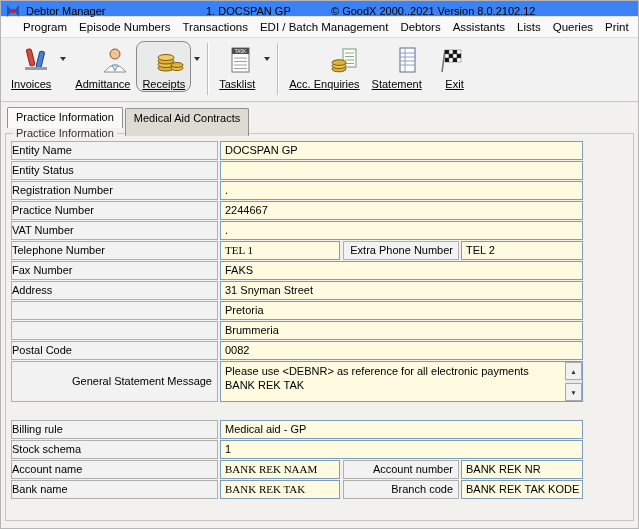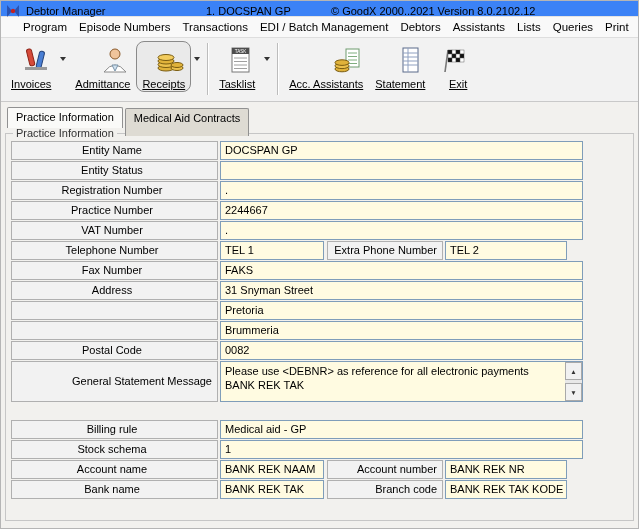--- a/index.html
+++ b/index.html
@@ -32,25 +32,25 @@
   .tabs { display:flex; padding:6px 4px 0 6px; height:26px; position:relative; z-index:2; margin-bottom:-1px; }
   .tab { font-size:11px; padding:3px 8px 2px 8px; border:1px solid #919191; border-bottom:none; background:#dedbd3; margin-right:2px; border-radius:2px 2px 0 0; height:28px; cursor:default; }
   .tab.active { background:#fafaf8; height:21px; margin-top:-1px; }
 
   
   .groupbox { margin:0 4px; border:1px solid #c6c6c6; height:394px; padding:2px 0 0 5px; background:#f2f1ee; }
   .groupbox legend { font-size:11px; color:#333; padding:0 3px; margin-left:2px; }
 
   
   .row { display:flex; margin-bottom:1px; }
-  .lab { width:207px; height:19px; line-height:17px; background:#f2f2f2; border:1px solid #b0b0b0; font-size:11px; text-align:center; padding-right:5px; }
+  .lab { width:207px; height:19px; line-height:17px; background:#f2f2f2; border:1px solid #b0b0b0; font-size:11px; text-align:left; padding-right:5px; }
   .lab.tall { height:41px; display:flex; align-items:center; justify-content:flex-end; line-height:13px; }
   .val { height:19px; line-height:17px; background:#fffbe1; border:1px solid #7f9db9; font-size:11px; padding:0 4px; margin-left:2px; white-space:nowrap; overflow:hidden; }
   .val.full { width:363px; }
-  .val.small { width:104px; }
+  .val.small { width:120px;font-family:Liberation Serif, serif; }
   .lab.mid { width:116px; margin-left:3px; text-align:right; padding-left:5px; }
   .val.small2 { width:122px; }
   .gap { height:17px; }
 
   
   .msgbox { width:363px; height:41px; background:#fffbe1; border:1px solid #7f9db9; margin-left:2px; position:relative; font-size:11px; padding:2px 22px 0 4px; }
   .msgline { line-height:14px; white-space:nowrap; overflow:hidden; }
   .vscroll { position:absolute; right:0; top:0; width:17px; height:100%; background:#e8e8e8; display:flex; flex-direction:column; justify-content:space-between; }
   .sbtn { height:18px; background:#f1f1f1; border:1px solid #a9a9a9; display:flex; align-items:center; justify-content:center; font-size:6.5px; color:#333; }
 </style>
@@ -154,21 +154,21 @@
           <rect x="13" y="4" width="13" height="18" fill="#ffffff" stroke="#6f9b6f"></rect>
           <line x1="15" y1="8" x2="24" y2="8" stroke="#7fae7f"></line>
           <line x1="15" y1="11.5" x2="24" y2="11.5" stroke="#7fae7f"></line>
           <line x1="15" y1="15" x2="24" y2="15" stroke="#7fae7f"></line>
           <line x1="15" y1="18.5" x2="24" y2="18.5" stroke="#7fae7f"></line>
           <ellipse cx="9" cy="24" rx="7" ry="2.8" fill="#e0b23a" stroke="#7a5c10"></ellipse>
           <ellipse cx="9" cy="20.8" rx="7" ry="2.8" fill="#ecc14c" stroke="#7a5c10"></ellipse>
           <ellipse cx="9" cy="17.6" rx="7" ry="2.8" fill="#e0b23a" stroke="#7a5c10"></ellipse>
         </svg>
       </span>
-      <span class="tlbl">Acc. Assistants</span>
+      <span class="tlbl">Acc. Enquiries</span>
     </div>
 
     <div class="tool">
       <span class="ticon">
         <svg width="30" height="30" viewBox="0 0 30 30">
           <rect x="8" y="3" width="15" height="24" fill="#ffffff" stroke="#5a6a8a"></rect>
           <line x1="8" y1="8" x2="23" y2="8" stroke="#8fa0c0"></line>
           <line x1="8" y1="12" x2="23" y2="12" stroke="#8fa0c0"></line>
           <line x1="8" y1="16" x2="23" y2="16" stroke="#8fa0c0"></line>
           <line x1="8" y1="20" x2="23" y2="20" stroke="#8fa0c0"></line>

